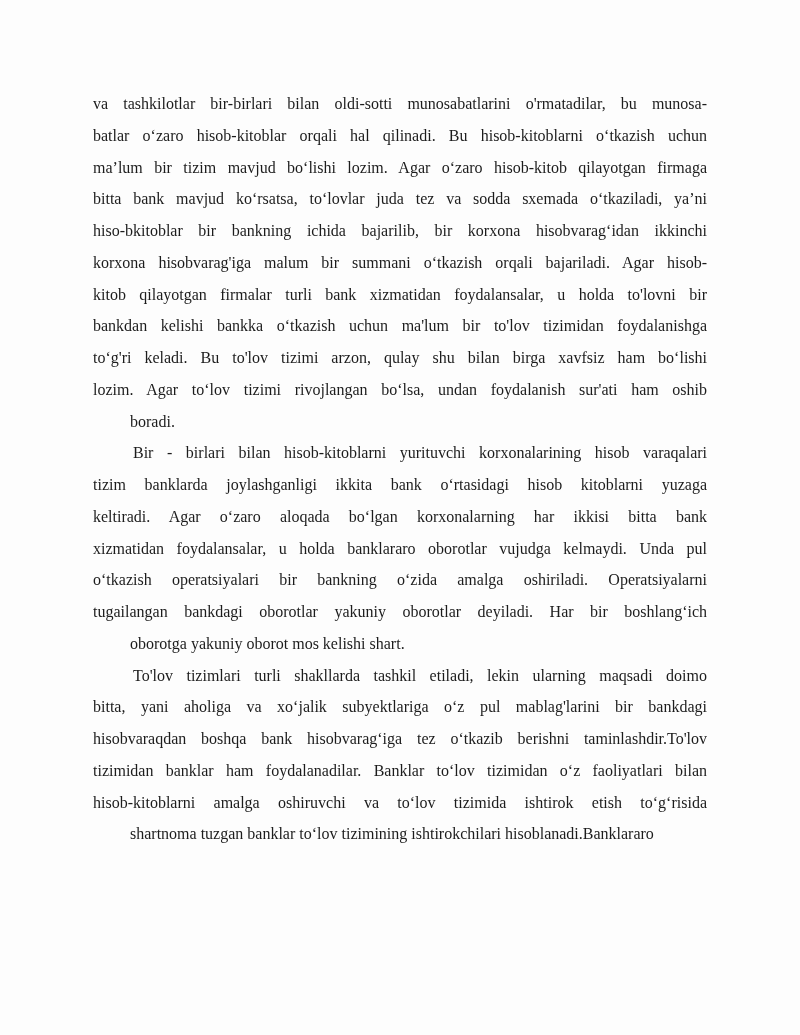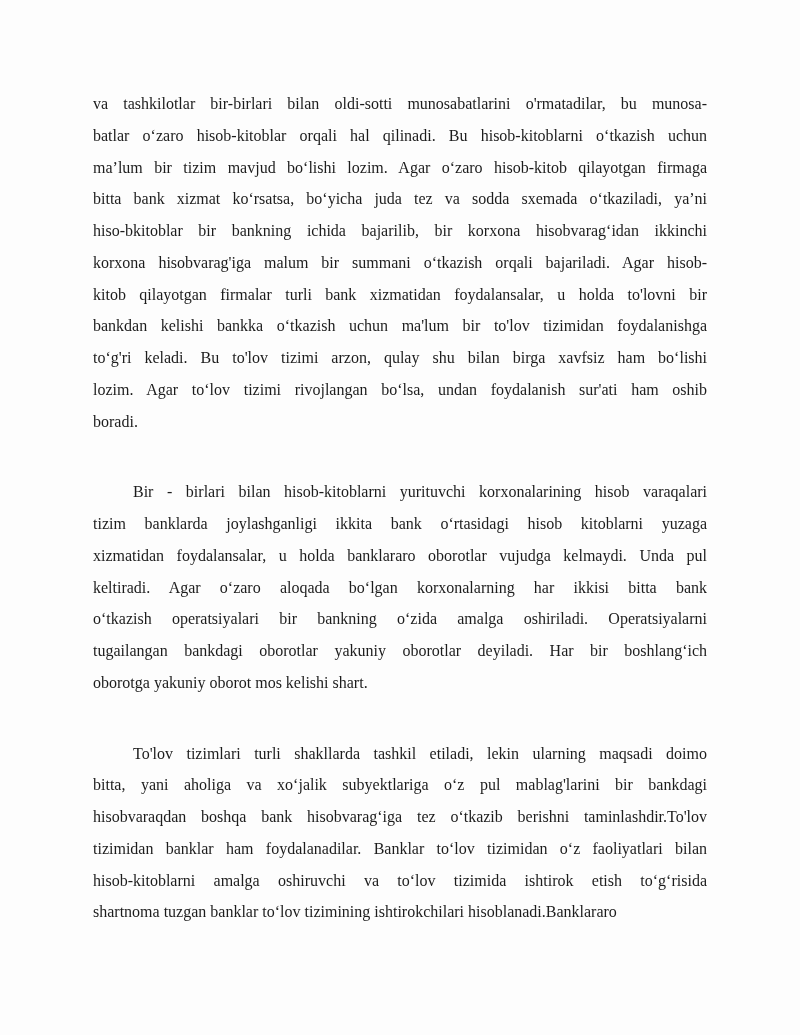--- a/index.html
+++ b/index.html
@@ -26,52 +26,52 @@
   .para { margin: 0; padding: 0; }
   .line {
     line-height: 31.75px;
     text-align: justify;
     text-align-last: justify;
     -moz-text-align-last: justify;
     white-space: normal;
   }
   .line.para-end {
     text-align-last: left;
+    margin-left: 37px;
     -moz-text-align-last: left;
   }
   .line.indent {
     text-indent: 40px;
-    margin-top: 39px;
   }
 </style>
 </head>
 <body>
 
 <div class="page">
   <div class="text-block">
 
     <div class="para">
       <div class="line">va tashkilotlar bir-birlari bilan oldi-sotti munosabatlarini o'rmatadilar, bu munosa-</div>
       <div class="line">batlar oʻzaro hisob-kitoblar orqali hal qilinadi. Bu hisob-kitoblarni oʻtkazish uchun</div>
       <div class="line">ma’lum bir tizim mavjud boʻlishi lozim. Agar oʻzaro hisob-kitob qilayotgan firmaga</div>
-      <div class="line">bitta bank xizmat koʻrsatsa, boʻyicha juda tez va sodda sxemada oʻtkaziladi, ya’ni</div>
+      <div class="line">bitta bank mavjud koʻrsatsa, toʻlovlar juda tez va sodda sxemada oʻtkaziladi, ya’ni</div>
       <div class="line">hiso-bkitoblar bir bankning ichida bajarilib, bir korxona hisobvaragʻidan ikkinchi</div>
       <div class="line">korxona hisobvarag'iga malum bir summani oʻtkazish orqali bajariladi. Agar hisob-</div>
       <div class="line">kitob qilayotgan firmalar turli bank xizmatidan foydalansalar, u holda to'lovni bir</div>
       <div class="line">bankdan kelishi bankka oʻtkazish uchun ma'lum bir to'lov tizimidan foydalanishga</div>
       <div class="line">toʻg'ri keladi. Bu to'lov tizimi arzon, qulay shu bilan birga xavfsiz ham boʻlishi</div>
       <div class="line">lozim. Agar toʻlov tizimi rivojlangan boʻlsa, undan foydalanish sur'ati ham oshib</div>
       <div class="line para-end">boradi.</div>
     </div>
 
     <div class="para">
       <div class="line indent">Bir - birlari bilan hisob-kitoblarni yurituvchi korxonalarining hisob varaqalari</div>
       <div class="line">tizim banklarda joylashganligi ikkita bank oʻrtasidagi hisob kitoblarni yuzaga</div>
+      <div class="line">keltiradi. Agar oʻzaro aloqada boʻlgan korxonalarning har ikkisi bitta bank</div>
       <div class="line">xizmatidan foydalansalar, u holda banklararo oborotlar vujudga kelmaydi. Unda pul</div>
-      <div class="line">keltiradi. Agar oʻzaro aloqada boʻlgan korxonalarning har ikkisi bitta bank</div>
       <div class="line">oʻtkazish operatsiyalari bir bankning oʻzida amalga oshiriladi. Operatsiyalarni</div>
       <div class="line">tugailangan bankdagi oborotlar yakuniy oborotlar deyiladi. Har bir boshlangʻich</div>
       <div class="line para-end">oborotga yakuniy oborot mos kelishi shart.</div>
     </div>
 
     <div class="para">
       <div class="line indent">To'lov tizimlari turli shakllarda tashkil etiladi, lekin ularning maqsadi doimo</div>
       <div class="line">bitta, yani aholiga va xoʻjalik subyektlariga oʻz pul mablag'larini bir bankdagi</div>
       <div class="line">hisobvaraqdan boshqa bank hisobvaragʻiga tez oʻtkazib berishni taminlashdir.To'lov</div>
       <div class="line">tizimidan banklar ham foydalanadilar. Banklar toʻlov tizimidan oʻz faoliyatlari bilan</div>

